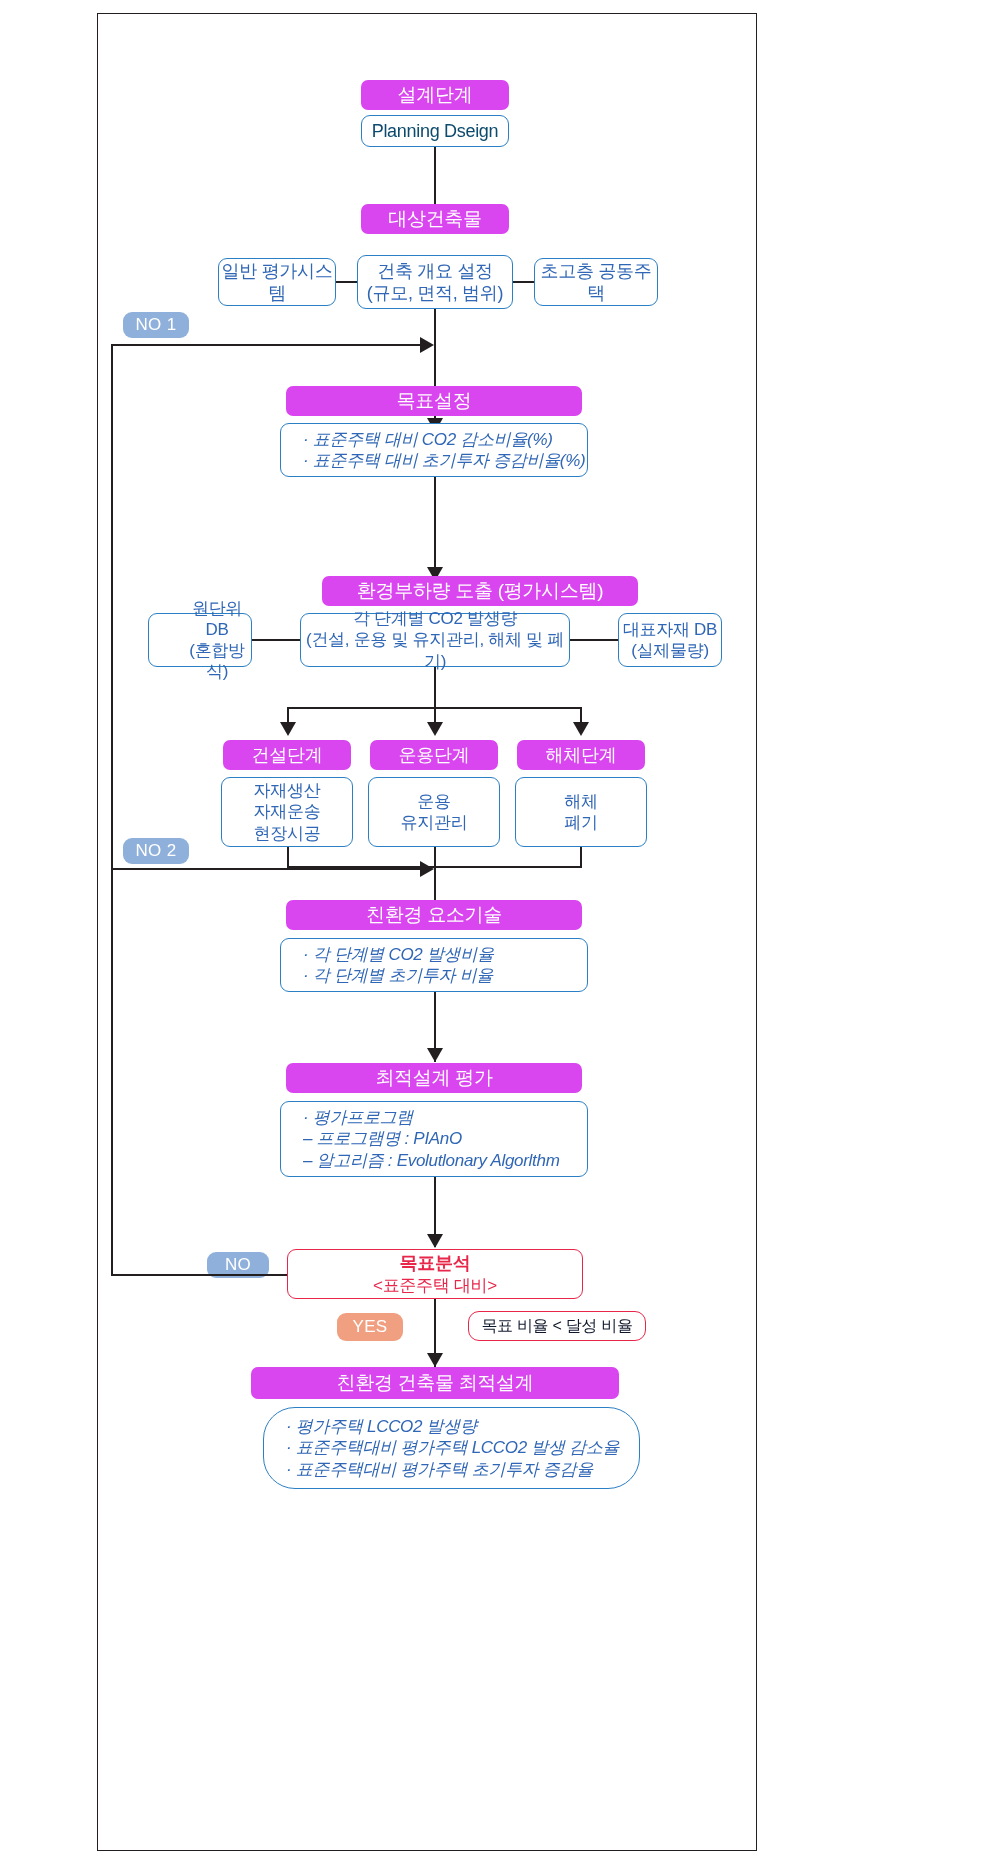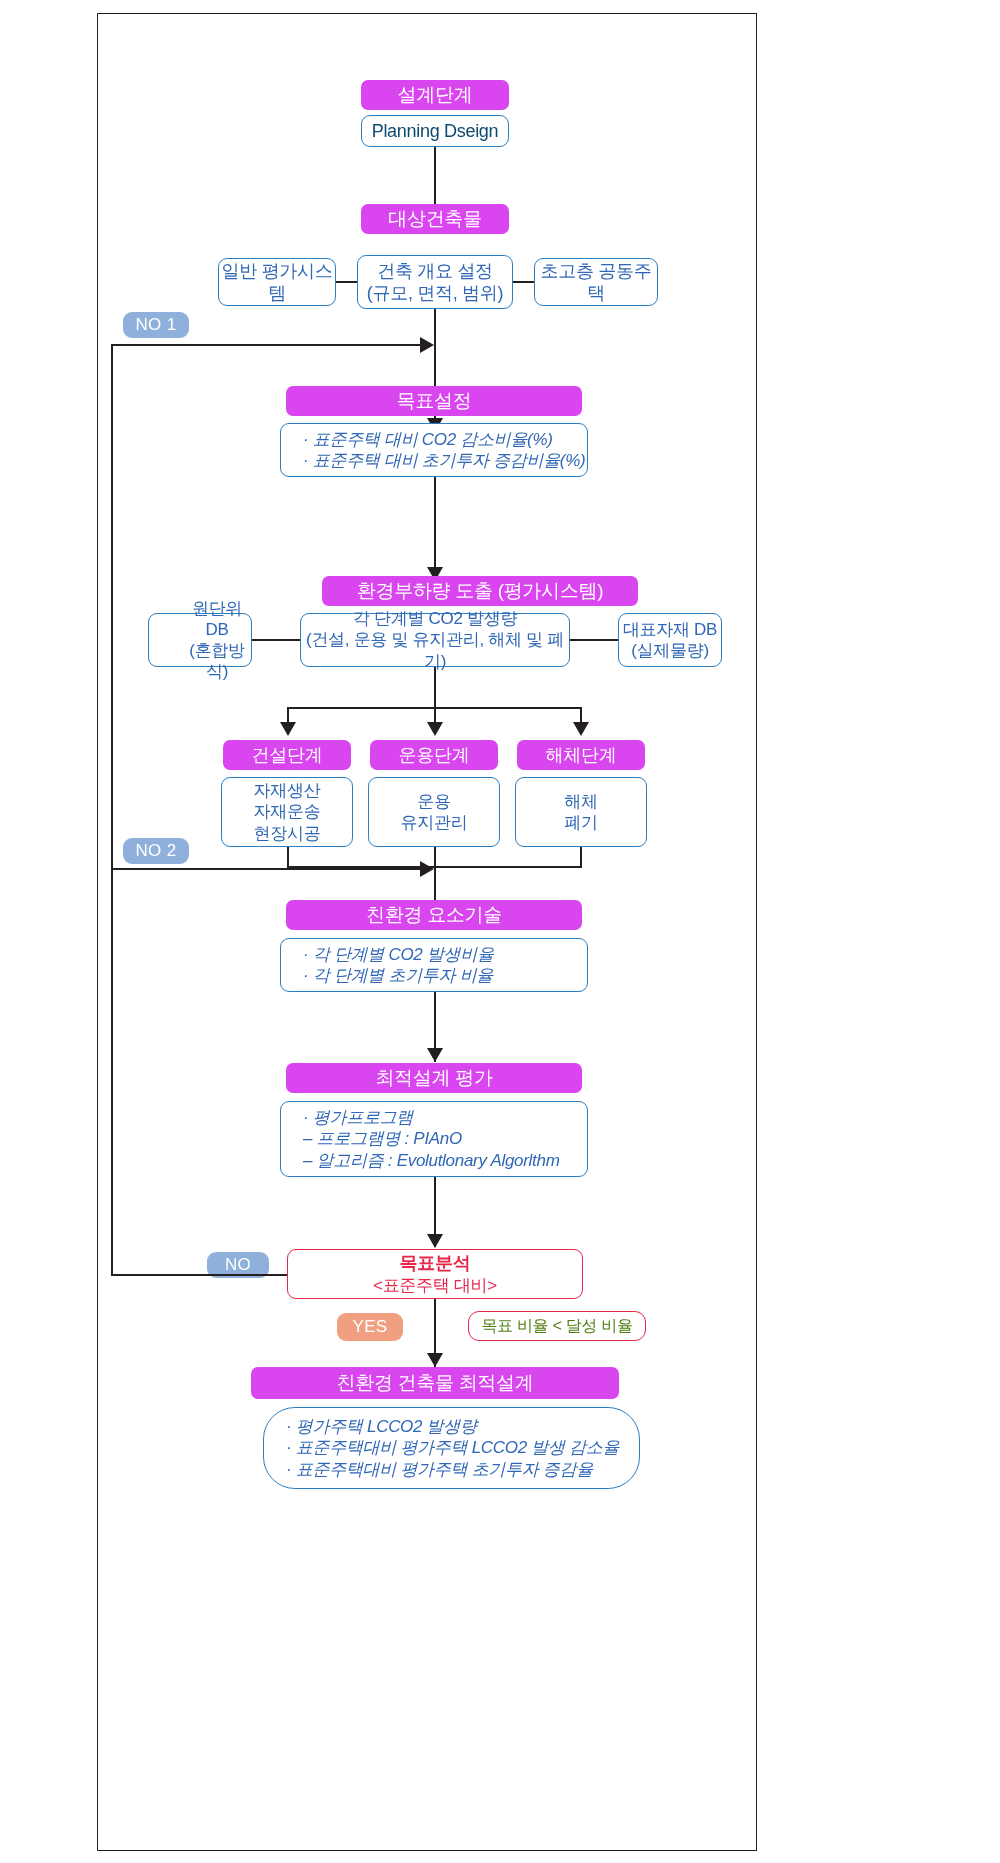--- a/index.html
+++ b/index.html
@@ -64,21 +64,21 @@
     font-size:17px;
     letter-spacing:0.3px;
     box-sizing:border-box;
   }
   .pill.blue{background:#8fb0da;}
   .pill.orange{background:#f0a080;}
   .redcap{
     position:absolute;
     border:1.4px solid #e8264a;
     border-radius:11px;
-    color:#4d7c0f;
+    color:#0f172a;
     display:flex;align-items:center;justify-content:center;
     font-size:16px;
     background:#ffffff;
     box-sizing:border-box;
     letter-spacing:-0.3px;
   }
   .redtxt{color:#0c4a6e;}
   
   .vline{position:absolute;width:2px;background:#231f20;}
   .hline{position:absolute;height:2px;background:#231f20;}

